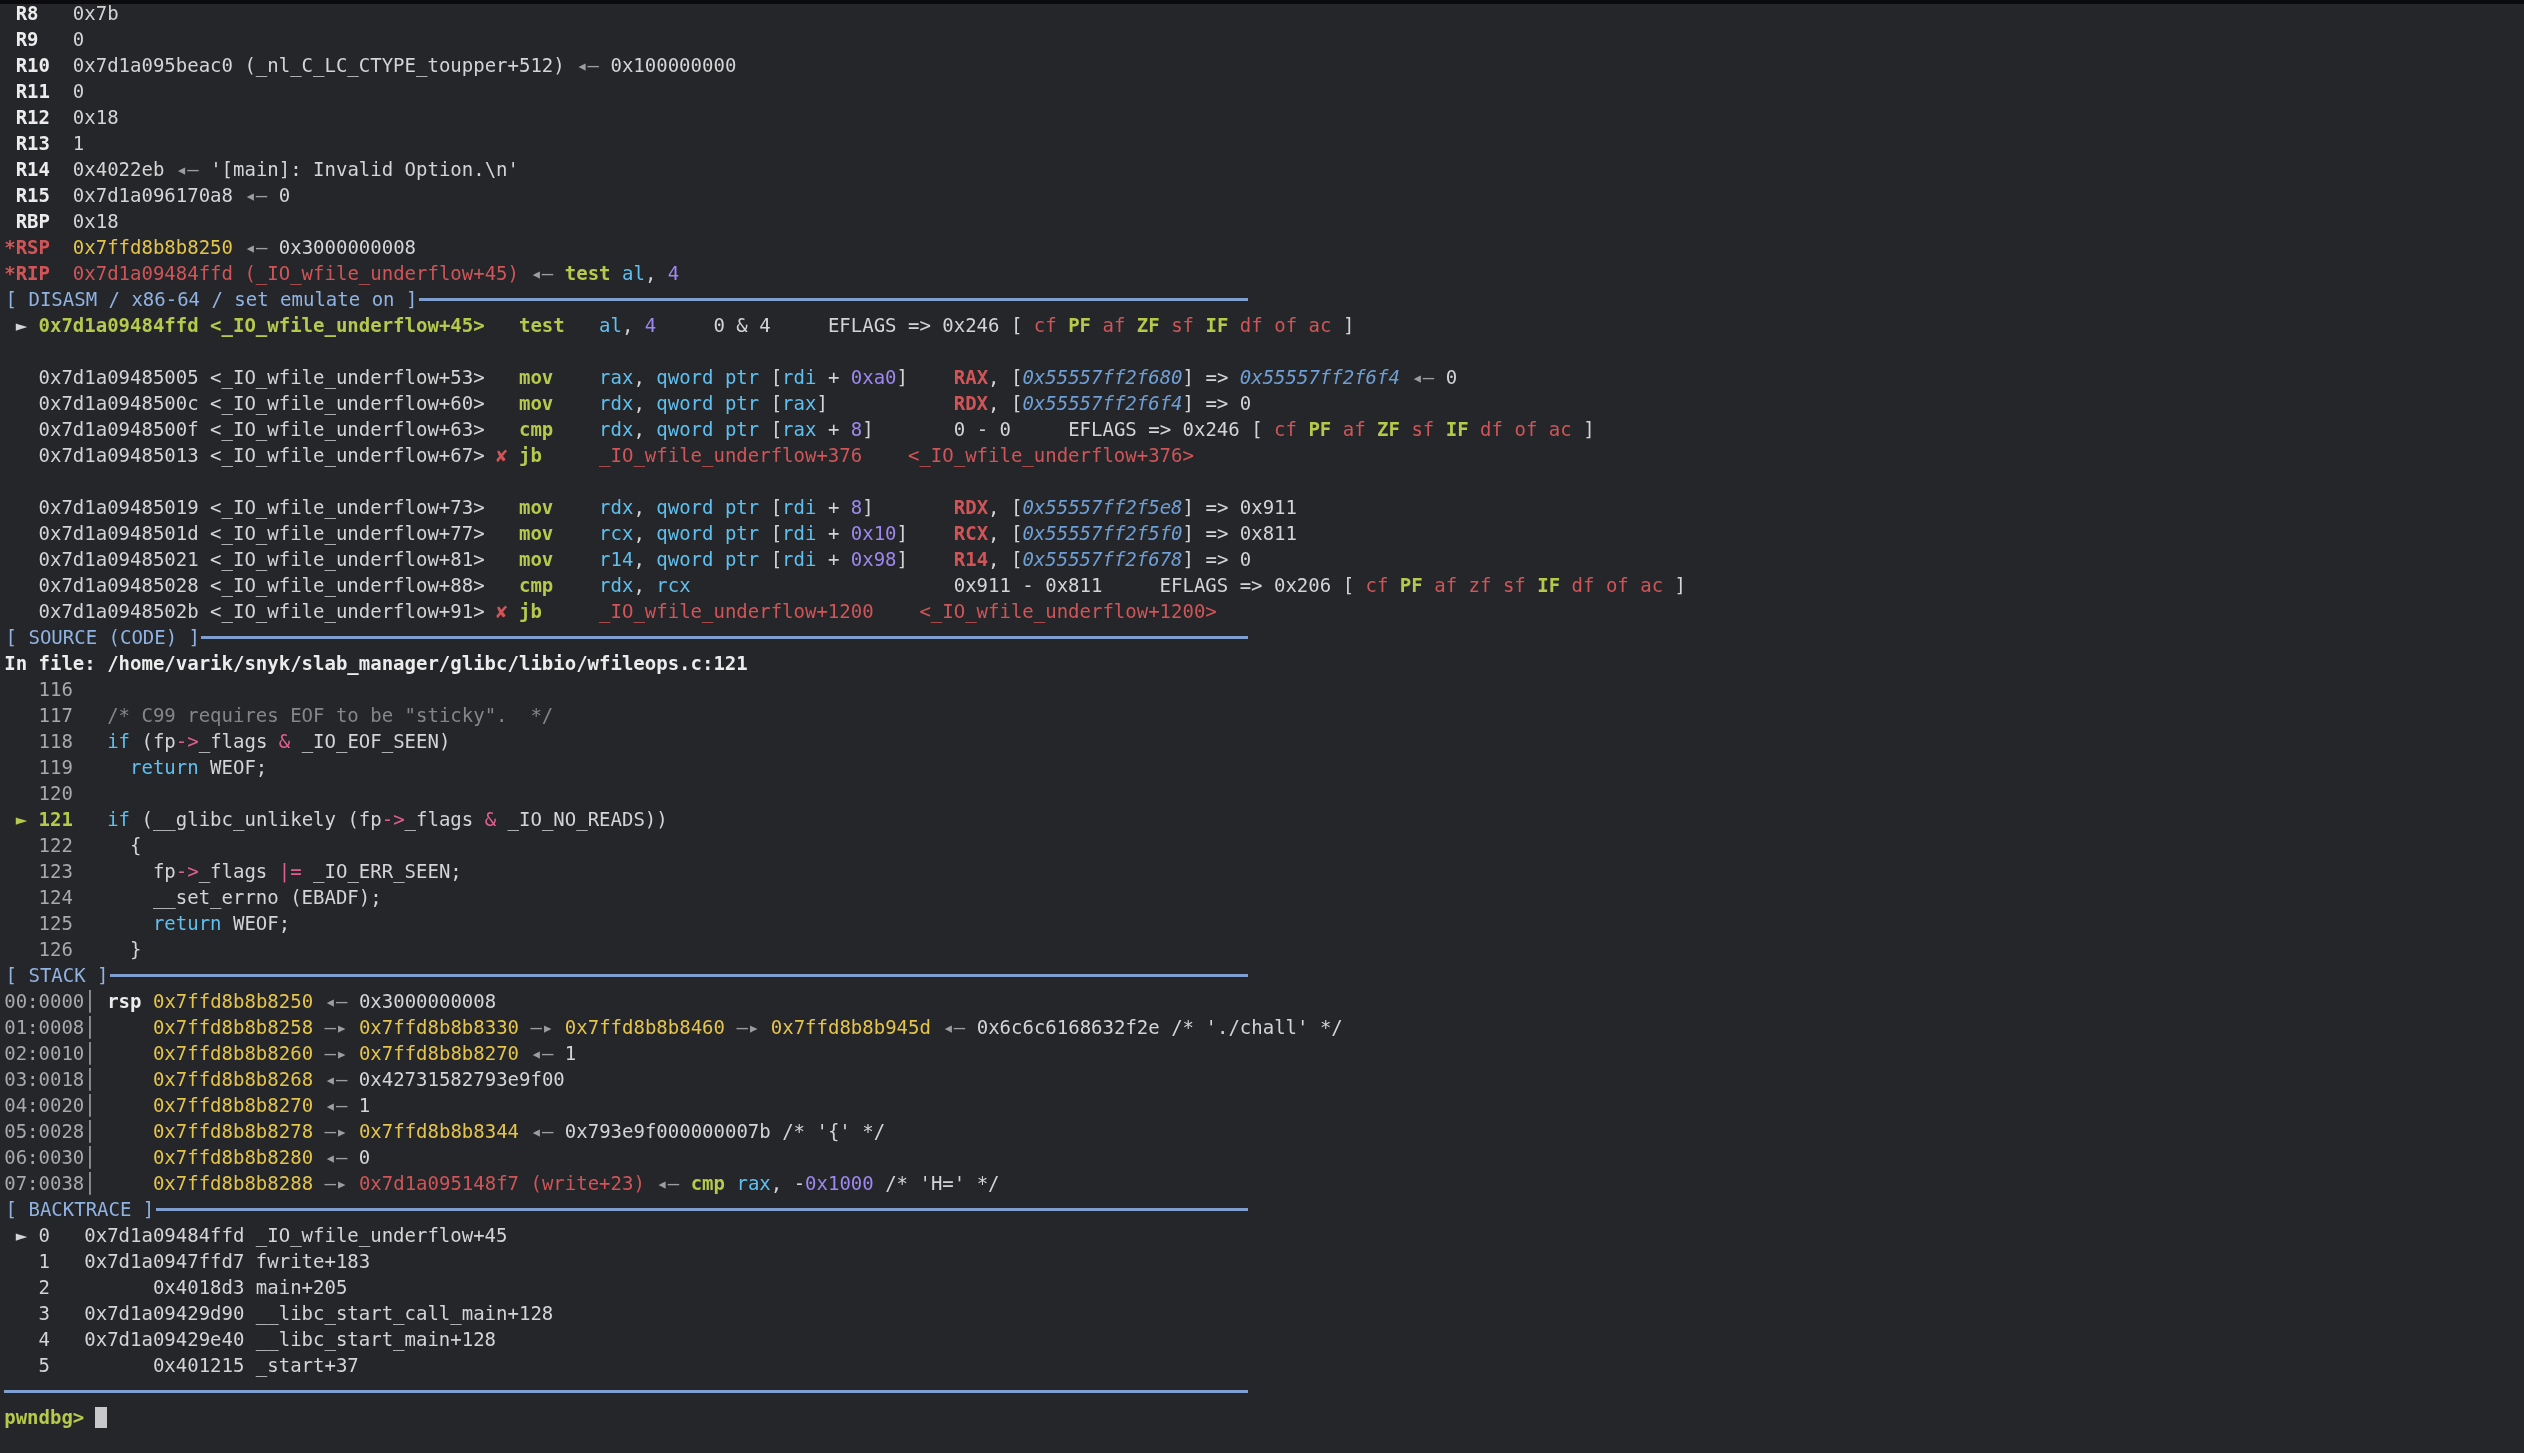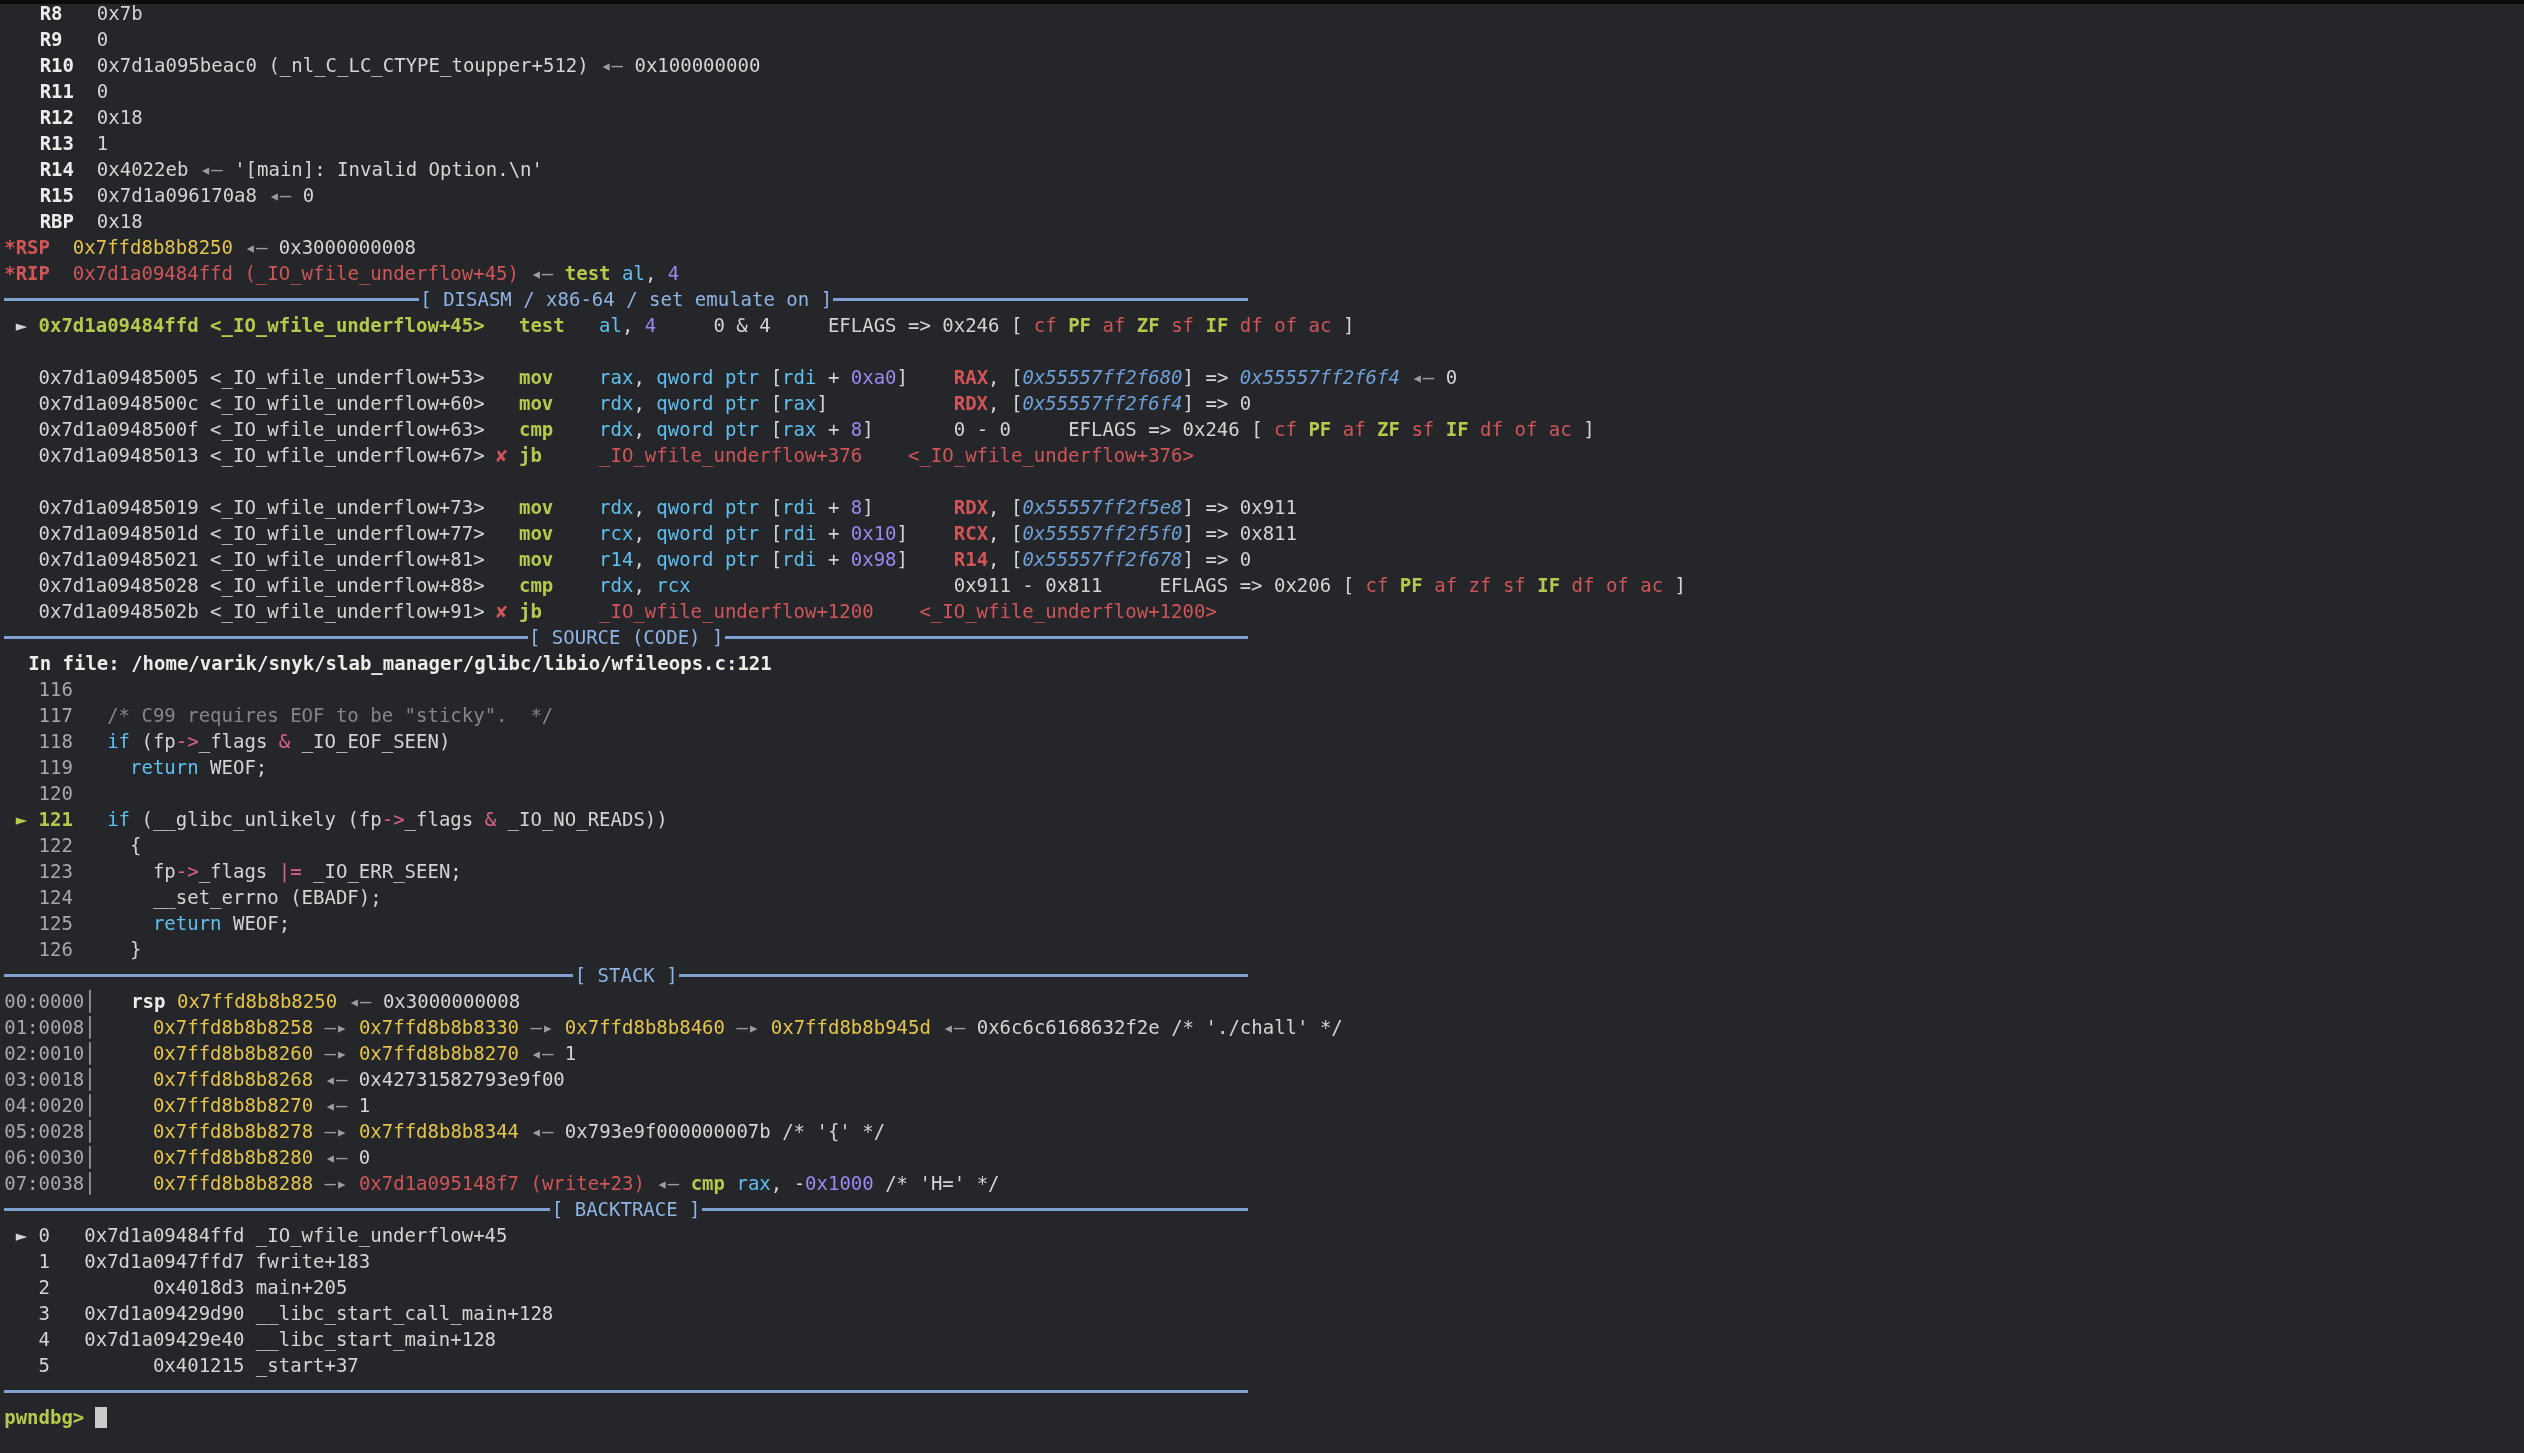--- a/index.html
+++ b/index.html
@@ -11,33 +11,33 @@
   html,body{margin:0;padding:0;}
   body{
     width:2525px;height:1453px;background:var(--bg);overflow:hidden;
     font-family:"DejaVu Sans Mono","Liberation Mono",monospace;
     font-size:19px;line-height:26px;color:var(--text);
   }
   #top-strip{position:absolute;left:0;top:0;width:2525px;height:3.5px;background:var(--topstrip);}
   #terminal{position:absolute;left:0;top:0;width:2525px;height:1453px;padding-left:4.2px;box-sizing:border-box;}
   .row{height:26px;white-space:pre;}
   .c-w{color:var(--text);}
-  .c-wb{color:var(--textb);font-weight:bold;margin-left:24px;}
+  .c-wb{color:var(--textb);font-weight:bold;}
   .c-gy{color:var(--gy);}
   .c-dm{color:var(--dm);}
   .c-rd{color:var(--rd);text-align:center;}
   .c-rb{color:var(--rd);font-weight:bold;margin-top:44px;}
   .c-yl{color:var(--yl);font-weight:400;}
   .c-gn{color:var(--gn);font-weight:bold;}
   .c-cy{color:var(--cy);}
   .c-pu{color:var(--pu);}
   .c-bl{color:var(--bl);font-style:italic;}
   .c-pk{color:var(--pk);}
   .c-ar{color:var(--ar);}
-  .hdr{position:relative;width:1244px;text-align:center;}
+  .hdr{position:relative;width:1244px;text-align:left;}
   .hline{position:absolute;left:0;right:0;top:12px;height:2.8px;background:var(--hdrline);}
   .htitle{position:relative;z-index:1;background:var(--bg);padding:0 1.4px;color:var(--hdrtext);}
   .cursor{display:inline-block;width:12px;height:21px;background:var(--cursor);vertical-align:-3.5px;margin-left:11.2px;}
 </style>
 </head>
 <body>
 
 <div id="top-strip"></div>
 <div id="terminal">
     <div class="row"><span class="c-wb"> R8</span><span class="c-w">   0x7b</span></div>

